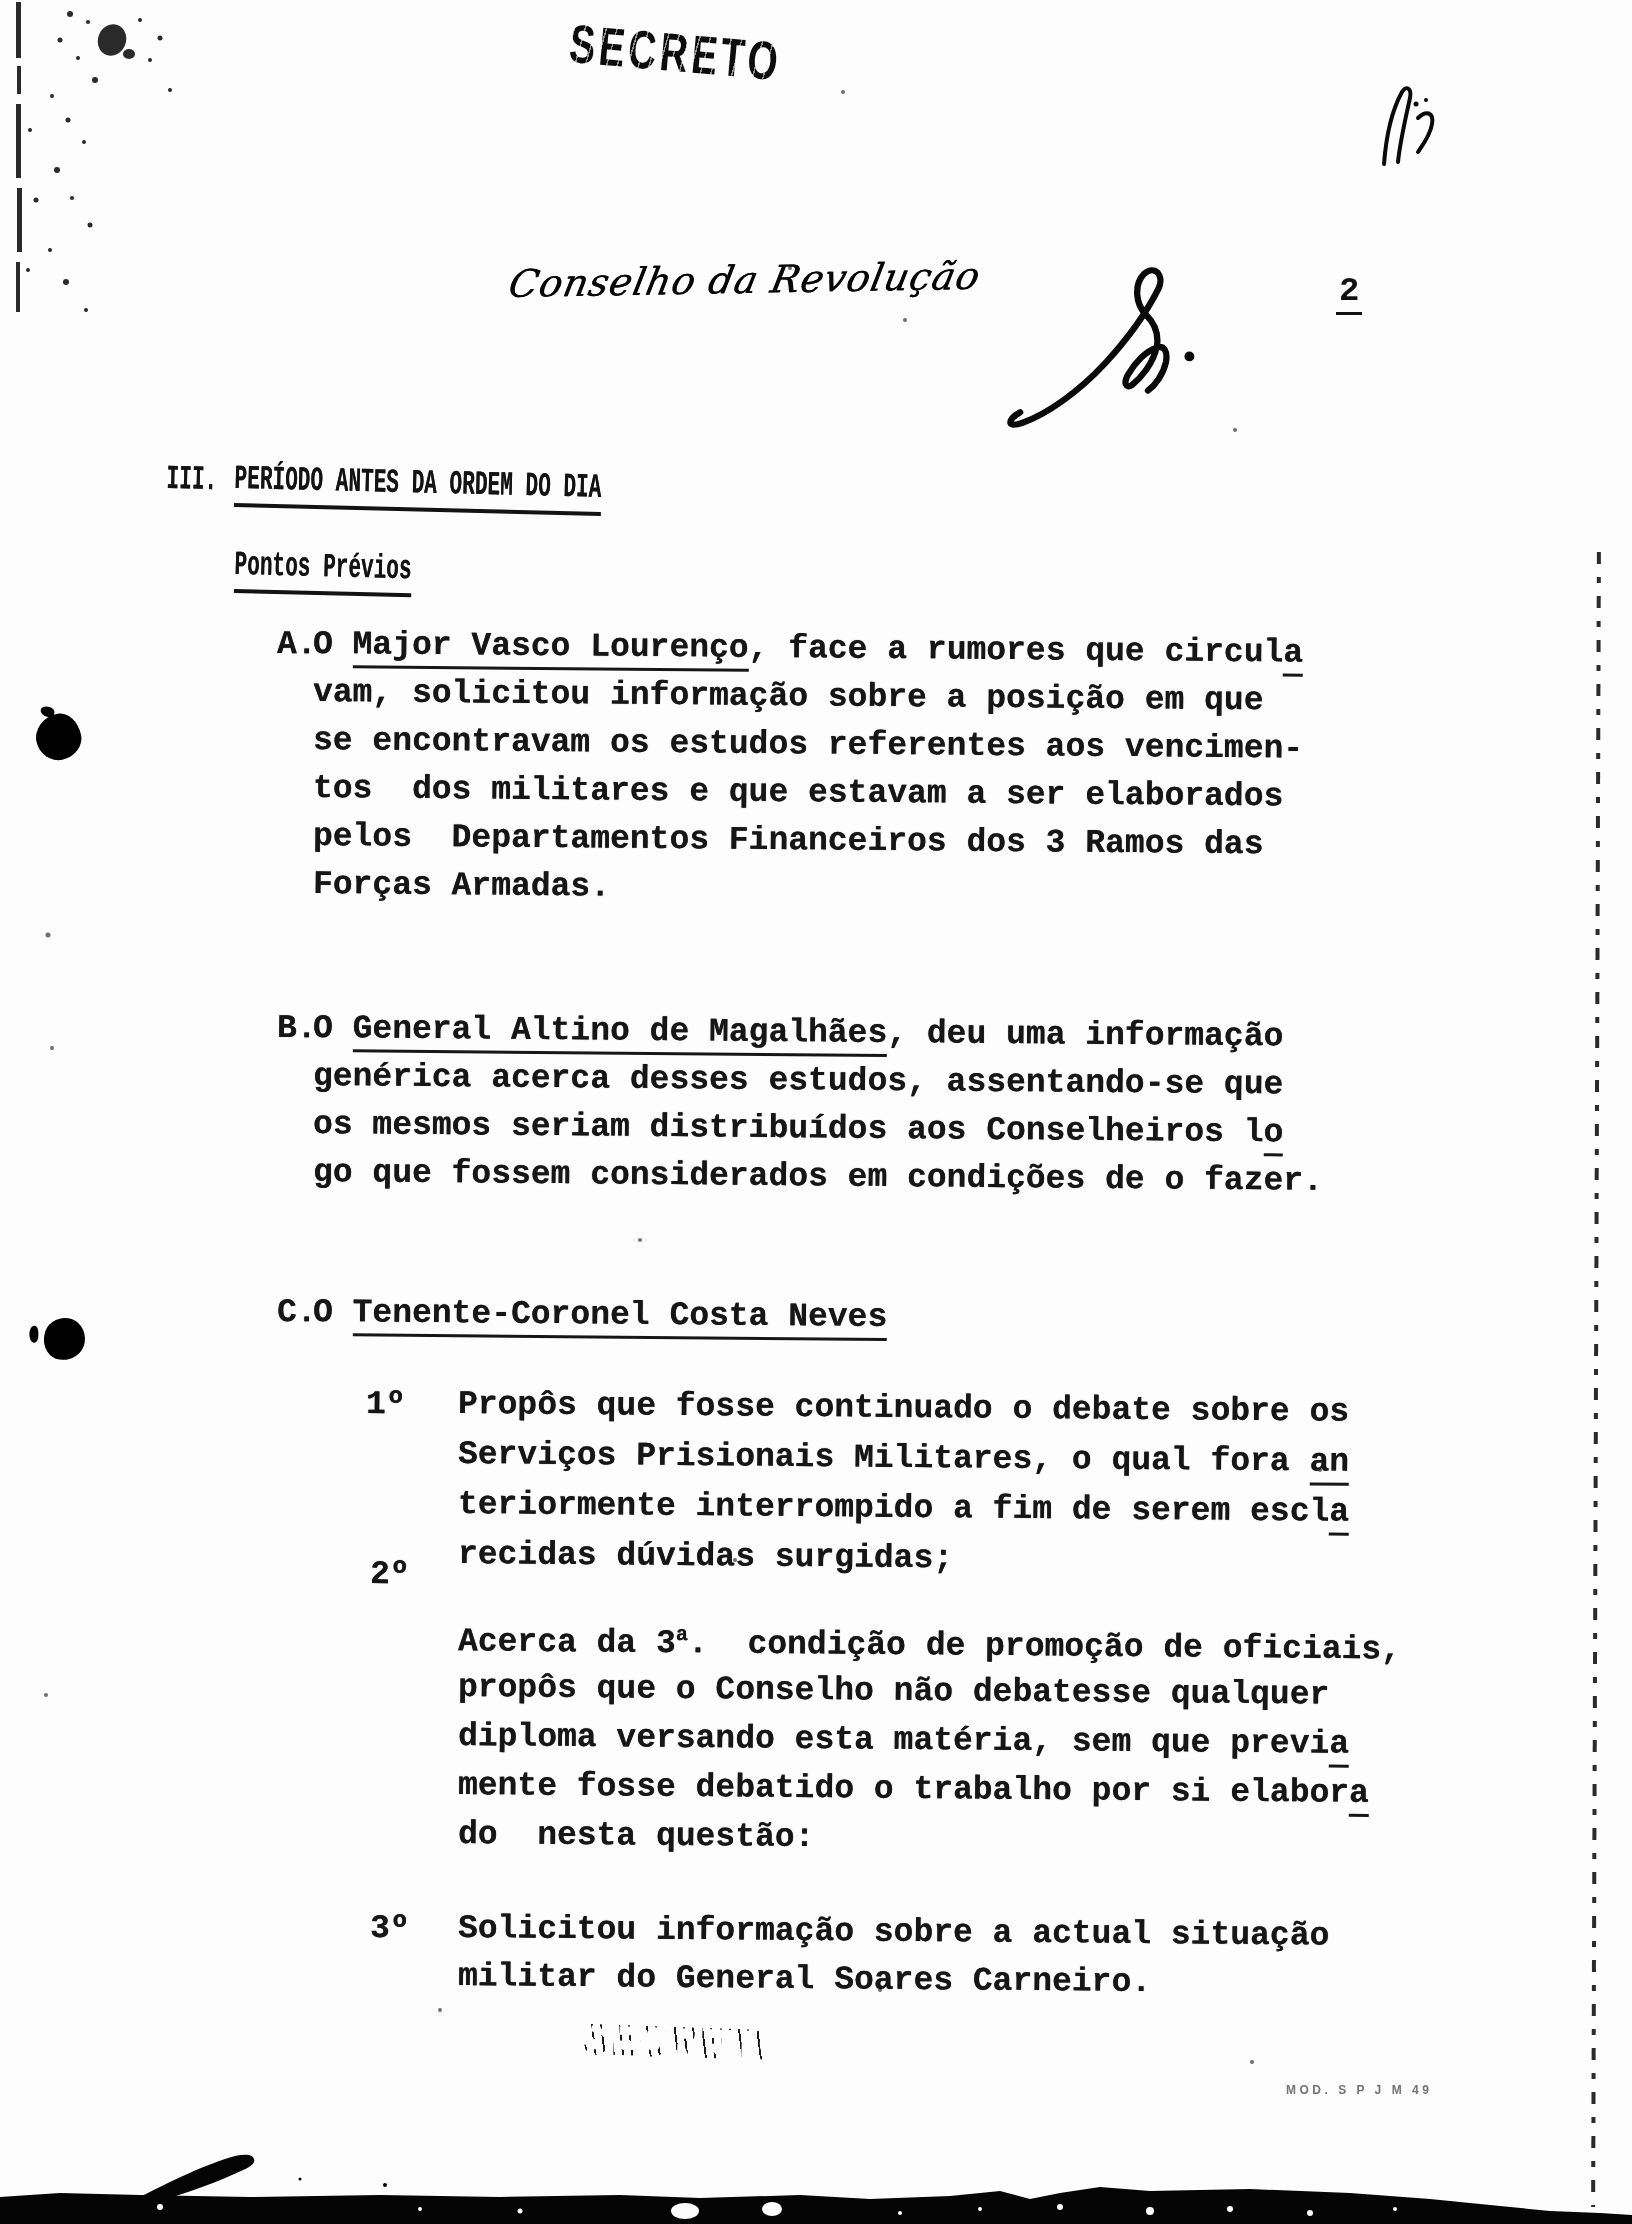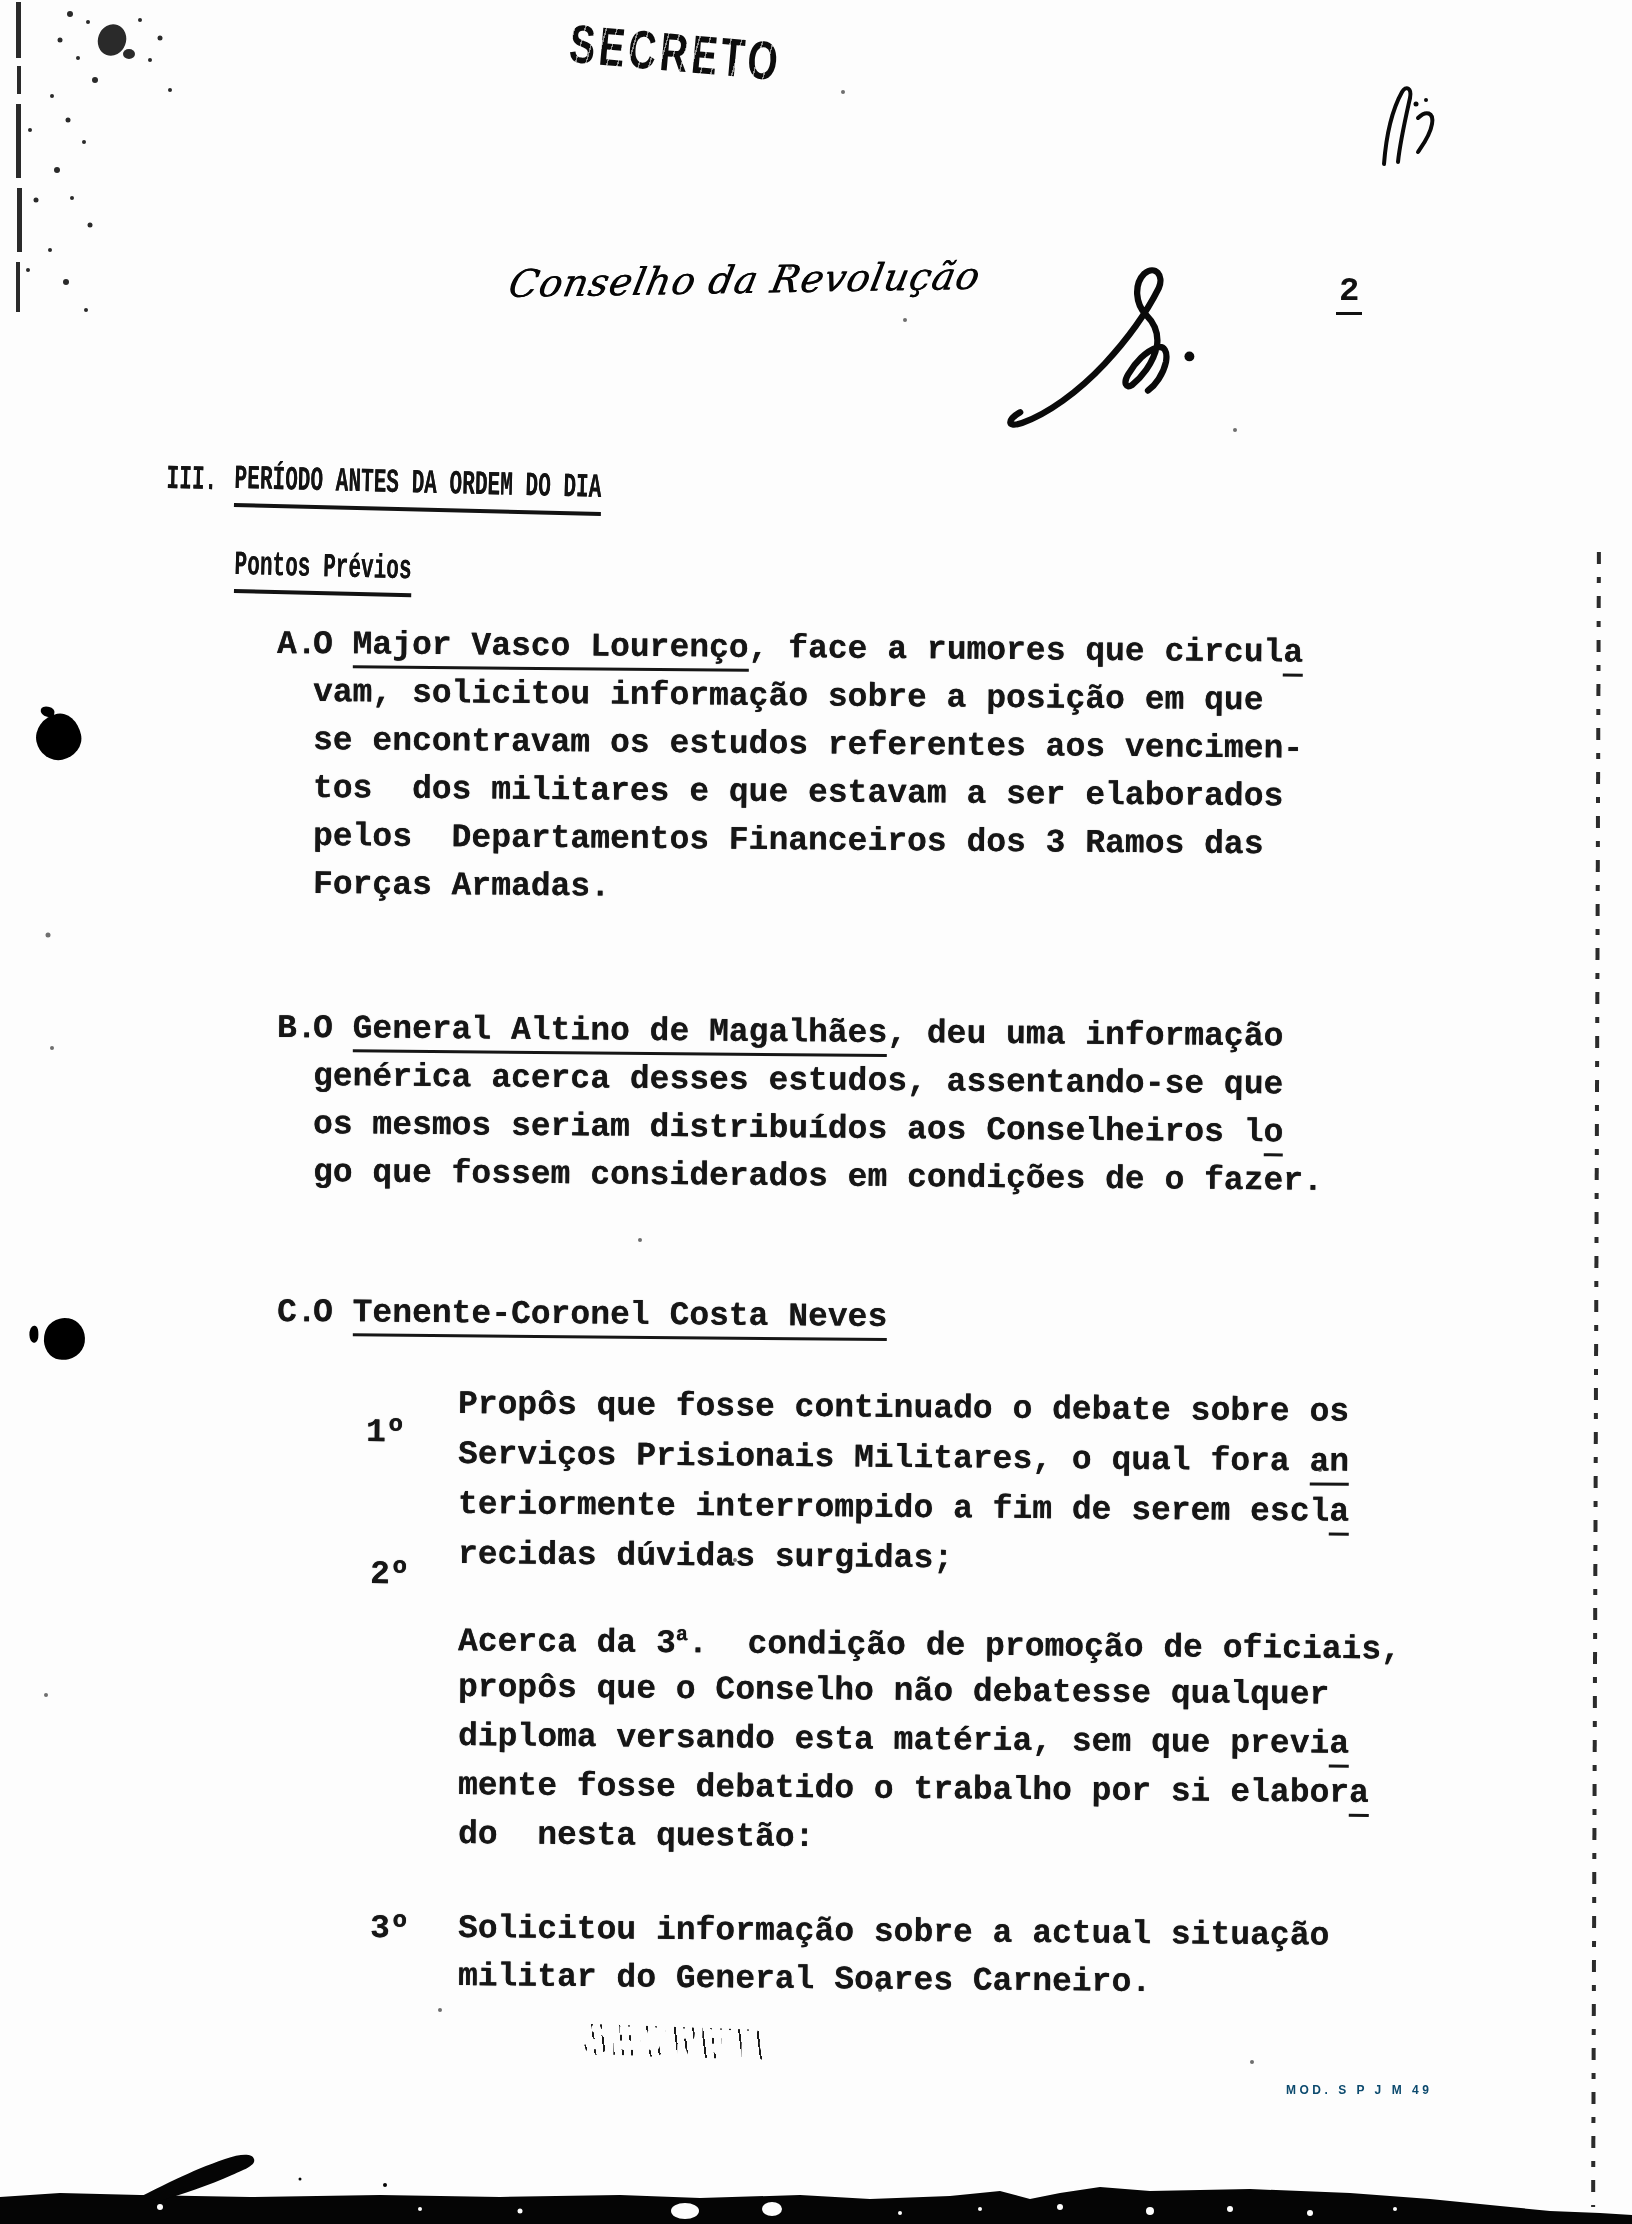--- a/index.html
+++ b/index.html
@@ -27,21 +27,21 @@
   .stamp-b{font:700 50px/1 "Liberation Sans","DejaVu Sans",sans-serif;letter-spacing:4px;color:#000;
       transform:translateY(-12px) scaleX(0.75);transform-origin:0 0;opacity:.9;
       -webkit-mask-image:repeating-linear-gradient(78deg,transparent 0 5px,#000 5px 7.5px,transparent 7.5px 12px);
       mask-image:repeating-linear-gradient(78deg,transparent 0 5px,#000 5px 7.5px,transparent 7.5px 12px);}
   
   .letterhead{position:absolute;left:510px;top:258px;font:italic 38px/1.2 "DejaVu Serif","Liberation Serif",serif;
       color:#060606;transform:skewX(-12deg) rotate(-1deg);letter-spacing:1px;
       text-shadow:0.5px 0 0 #060606;}
   
   .modtxt{position:absolute;left:1286px;top:2084px;font:700 12px/1 "Liberation Sans","DejaVu Sans",sans-serif;
-      letter-spacing:3.5px;color:#0c4a6e;}
+      letter-spacing:3.5px;color:#737373;}
   
   .blob{position:absolute;background:#000;}
   .blob1{left:36px;top:714px;width:45px;height:46px;border-radius:58% 42% 52% 48% / 50% 55% 45% 50%;
       transform:rotate(-12deg);}
   .blob1::after{content:"";position:absolute;left:10px;top:-9px;width:14px;height:10px;background:#000;
       border-radius:50% 50% 20% 60%;transform:rotate(25deg);}
   .blob2{left:44px;top:1318px;width:41px;height:42px;border-radius:52% 48% 55% 45% / 48% 52% 50% 50%;
       transform:rotate(8deg);}
   .blob2::before{content:"";position:absolute;left:-15px;top:12px;width:9px;height:17px;background:#000;
       border-radius:60% 40% 50% 50%;transform:rotate(-10deg);}
@@ -134,21 +134,21 @@
       <div class="t" style="left: 313px; top: 772px;"><span>tos  dos militares e que estavam a ser elaborados</span></div>
       <div class="t" style="left: 313px; top: 820px;"><span>pelos  Departamentos Financeiros dos 3 Ramos das</span></div>
       <div class="t" style="left: 313px; top: 868px;"><span>Forças Armadas.</span></div>
       <div class="t" style="left: 277px; top: 1012px;"><span>B.</span></div>
       <div class="t" style="left: 313px; top: 1012px;"><span>O </span><span class="u">General Altino de Magalhães</span><span>, deu uma informação</span></div>
       <div class="t" style="left: 313px; top: 1060px;"><span>genérica acerca desses estudos, assentando-se que</span></div>
       <div class="t" style="left: 313px; top: 1108px;"><span>os mesmos seriam distribuídos aos Conselheiros l</span><span class="u">o</span></div>
       <div class="t" style="left: 313px; top: 1156px;"><span>go que fossem considerados em condições de o fazer.</span></div>
       <div class="t" style="left: 277px; top: 1296px;"><span>C.</span></div>
       <div class="t" style="left: 313px; top: 1296px;"><span>O </span><span class="u">Tenente-Coronel Costa Neves</span></div>
-      <div class="t" style="left: 366px; top: 1388px; margin-top: 28px;"><span>1º</span></div>
+      <div class="t" style="left: 366px; top: 1388px;"><span>1º</span></div>
       <div class="t" style="left: 458px; top: 1388px;"><span>Propôs que fosse continuado o debate sobre os</span></div>
       <div class="t" style="left: 458px; top: 1438px;"><span>Serviços Prisionais Militares, o qual fora </span><span class="u">an</span></div>
       <div class="t" style="left: 458px; top: 1488px;"><span>teriormente interrompido a fim de serem escl</span><span class="u">a</span></div>
       <div class="t" style="left: 458px; top: 1538px;"><span>recidas dúvidas surgidas;</span></div>
       <div class="t" style="left: 370px; top: 1558px;"><span>2º</span></div>
       <div class="t" style="left: 458px; top: 1622px;"><span>Acerca da 3</span><span class="sup">a</span><span>.  condição de promoção de oficiais,</span></div>
       <div class="t" style="left: 458px; top: 1671px;"><span>propôs que o Conselho não debatesse qualquer</span></div>
       <div class="t" style="left: 458px; top: 1720px;"><span>diploma versando esta matéria, sem que previ</span><span class="u">a</span></div>
       <div class="t" style="left: 458px; top: 1769px;"><span>mente fosse debatido o trabalho por si elabor</span><span class="u">a</span></div>
       <div class="t" style="left: 458px; top: 1818px;"><span>do  nesta questão:</span></div>

